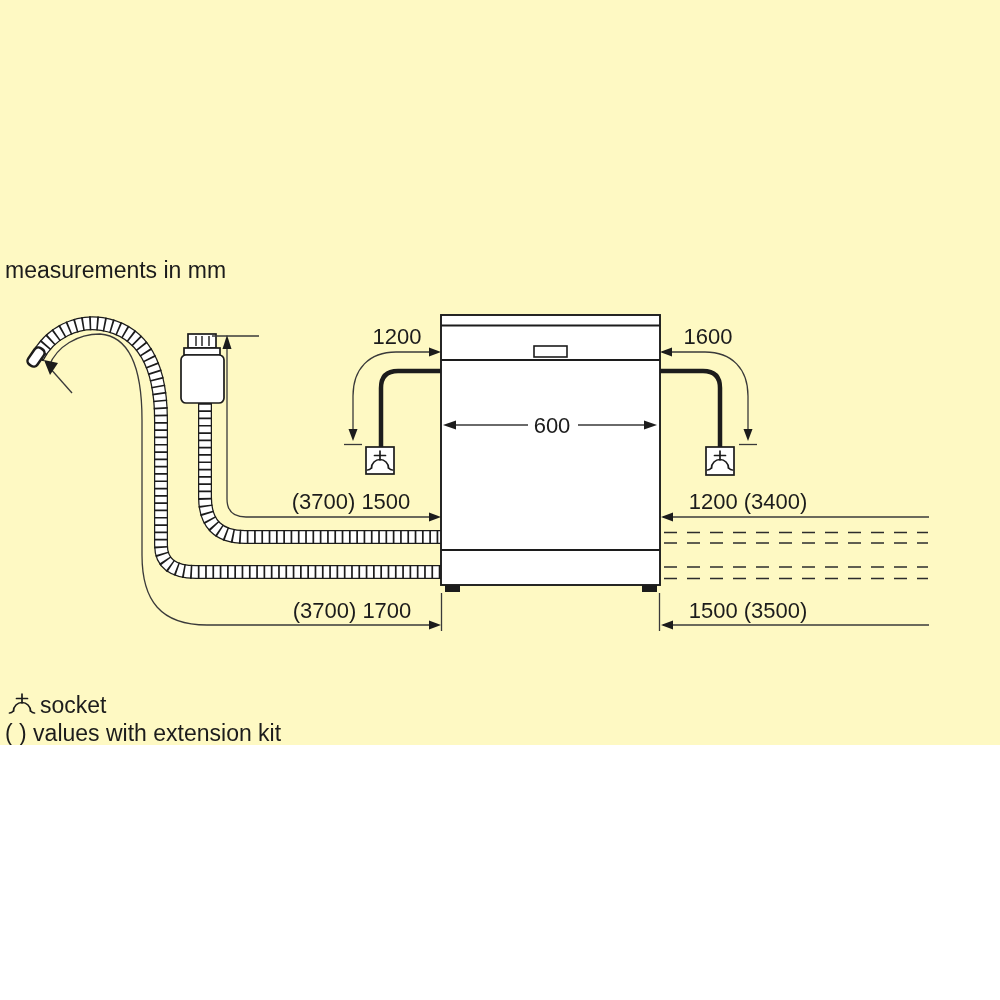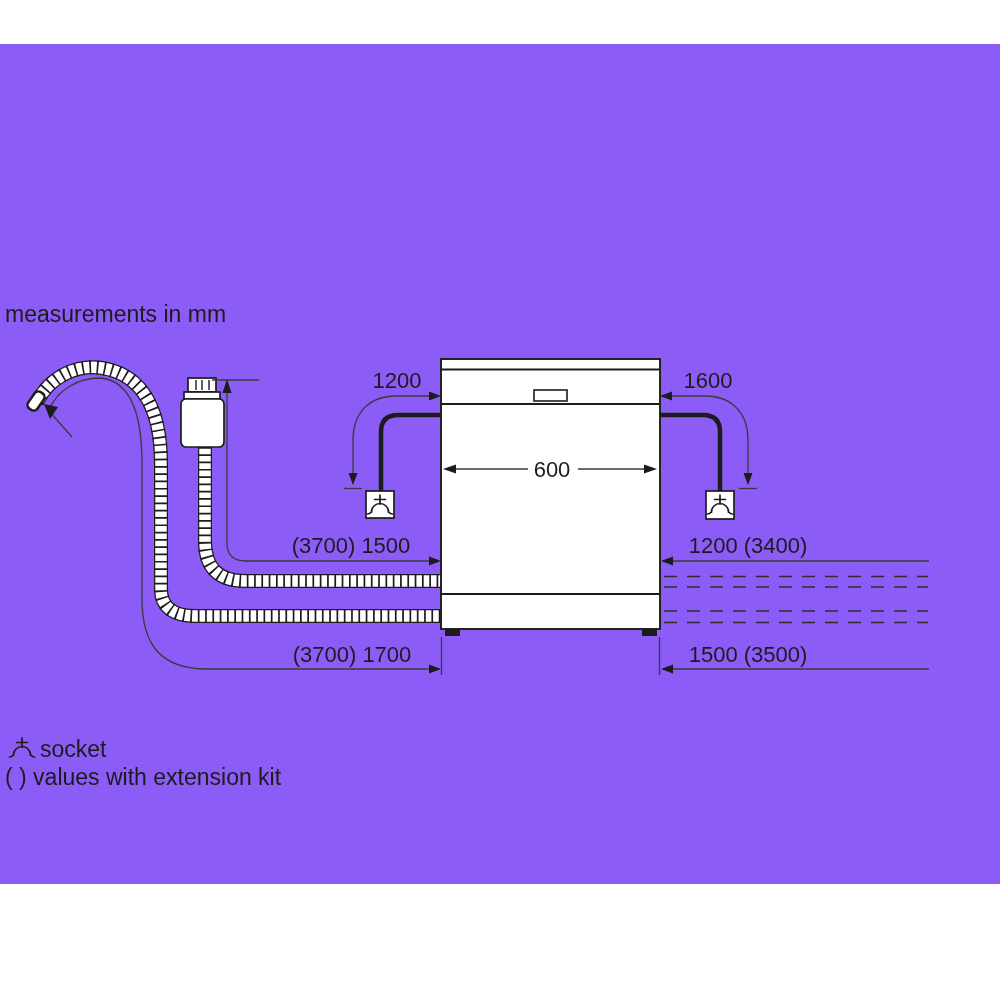--- a/index.html
+++ b/index.html
@@ -1,23 +1,22 @@
 <!DOCTYPE html>
 <html><head>
 <meta charset="utf-8">
 <style>
   html, body { margin: 0; padding: 0; background: #ffffff; }
   .stage {
     position: relative;
     width: 1000px;
-    height: 840px;
-    background: #8b5cf6;
+    height: 745px;
+    background: #fef9c3;
     font-family: "Liberation Sans", sans-serif;
     overflow: hidden;
-    margin-top: 44px;
   }
   svg { display: block; }
   svg text {
     font-family: "Liberation Sans", sans-serif;
     fill: #1c1c1c;
   }
   .t-title  { font-size: 23px; }
   .t-dim    { font-size: 22px; }
   .t-legend { font-size: 23px; }
   .ink      { stroke: #1c1c1c; fill: none; }

